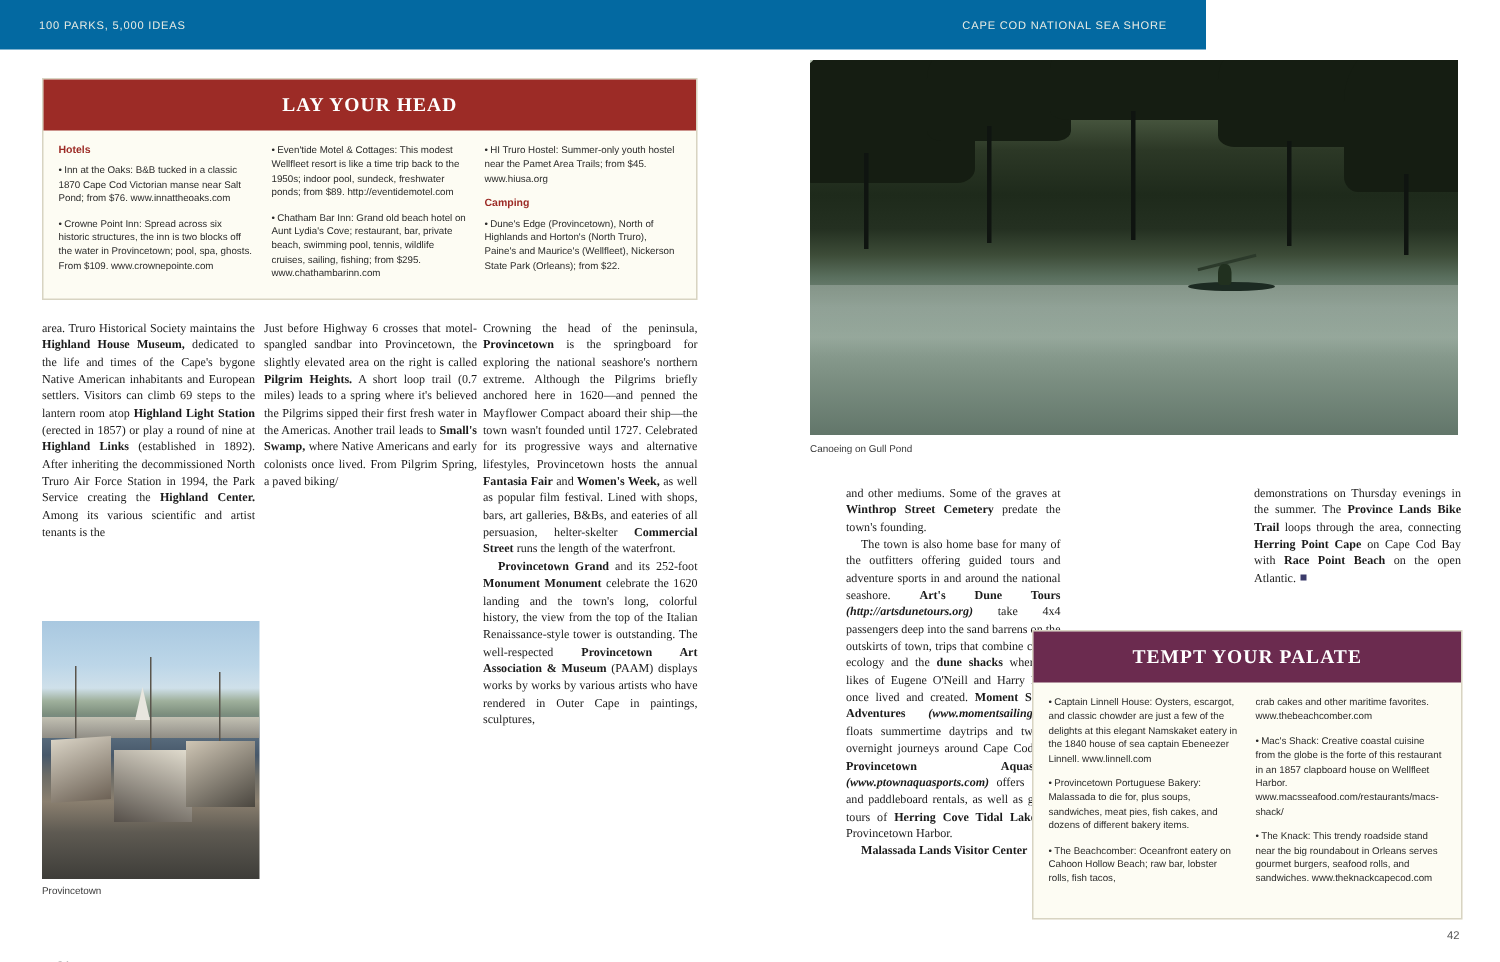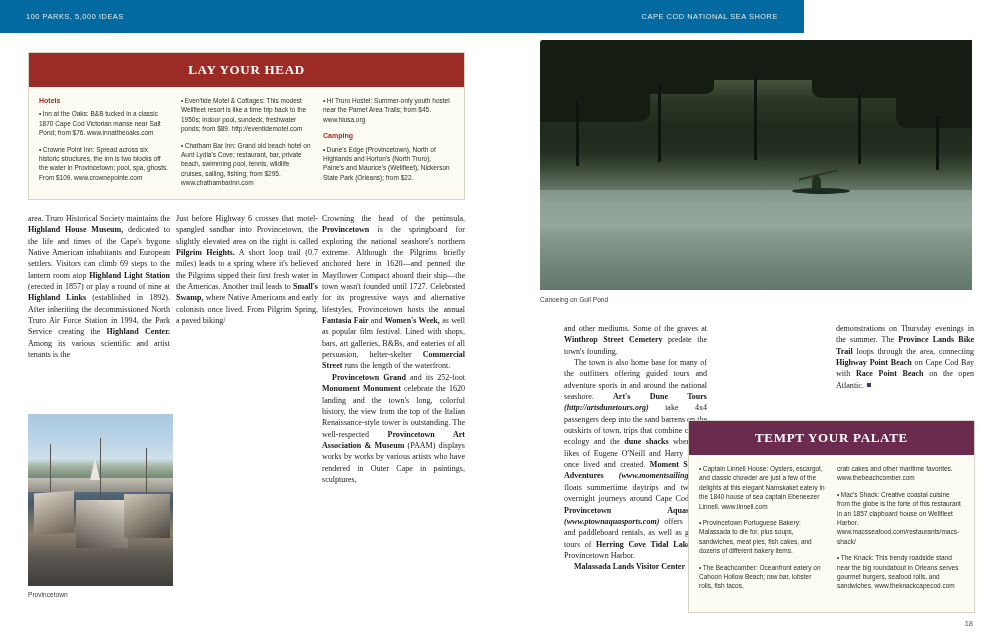--- a/index.html
+++ b/index.html
@@ -284,21 +284,21 @@
   <div class="caption" style="left:540px; top:296px;">Canoeing on Gull Pond</div>
 
   <div class="col" style="left:564px; top:323px; width:143px;">
     <p>and other mediums. Some of the graves at <b>Winthrop Street Cemetery</b> predate the town's founding.</p>
     <p>The town is also home base for many of the outfitters offering guided tours and adventure sports in and around the national seashore. <b>Art's Dune Tours</b> <i>(http://artsdunetours.org)</i> take 4x4 passengers deep into the sand barrens on the outskirts of town, trips that combine coastal ecology and the <b>dune shacks</b> where the likes of Eugene O'Neill and Harry Kemp once lived and created. <b>Moment Sailing Adventures</b> <i>(www.momentsailing.com)</i> floats summertime daytrips and two-day overnight journeys around Cape Cod Bay. <b>Provincetown Aquasports</b> <i>(www.ptownaquasports.com)</i> offers kayak and paddleboard rentals, as well as guided tours of <b>Herring Cove Tidal Lake</b> and Provincetown Harbor.</p>
     <p><b>Malassada Lands Visitor Center</b></p>
   </div>
 
 
   <div class="col" style="left:836px; top:323px; width:138px;">
-    <p>demonstrations on Thursday evenings in the summer. The <b>Province Lands Bike Trail</b> loops through the area, connecting <b>Highway Point Beach</b> on Cape Cod Bay with <b>Race Point Beach</b> on the open Atlantic.<span class="endmark"></span></p>
+    <p>demonstrations on Thursday evenings in the summer. The <b>Province Lands Bike Trail</b> loops through the area, connecting <b>Herring Point Cape</b> on Cape Cod Bay with <b>Race Point Beach</b> on the open Atlantic.<span class="endmark"></span></p>
   </div>
 
   <div class="sidebox plum" style="left:688px; top:420px; width:287px; height:193px;">
     <div class="sb-head">TEMPT YOUR PALATE</div>
     <div class="sb-body">
 
       <div class="sb-col">
         <div class="sb-item">
           <span class="bullet">•</span><span>Captain Linnell House: Oysters, escargot, and classic chowder are just a few of the delights at this elegant Namskaket eatery in the 1840 house of sea captain Ebeneezer Linnell. www.linnell.com</span>
         </div>
@@ -317,15 +317,15 @@
         </div>
         <div class="sb-item">
           <span class="bullet">•</span><span>The Knack: This trendy roadside stand near the big roundabout in Orleans serves gourmet burgers, seafood rolls, and sandwiches. www.theknackcapecod.com</span>
         </div>
       </div>
 
     </div>
   </div>
 
   <div class="folio" style="left:38px; top:619px;margin-top:20px;">24</div>
-  <div class="folio" style="right:27px; top:619px;">18</div>
+  <div class="folio" style="right:27px; top:619px;">42</div>
 
 </div>
 
 </body></html>

